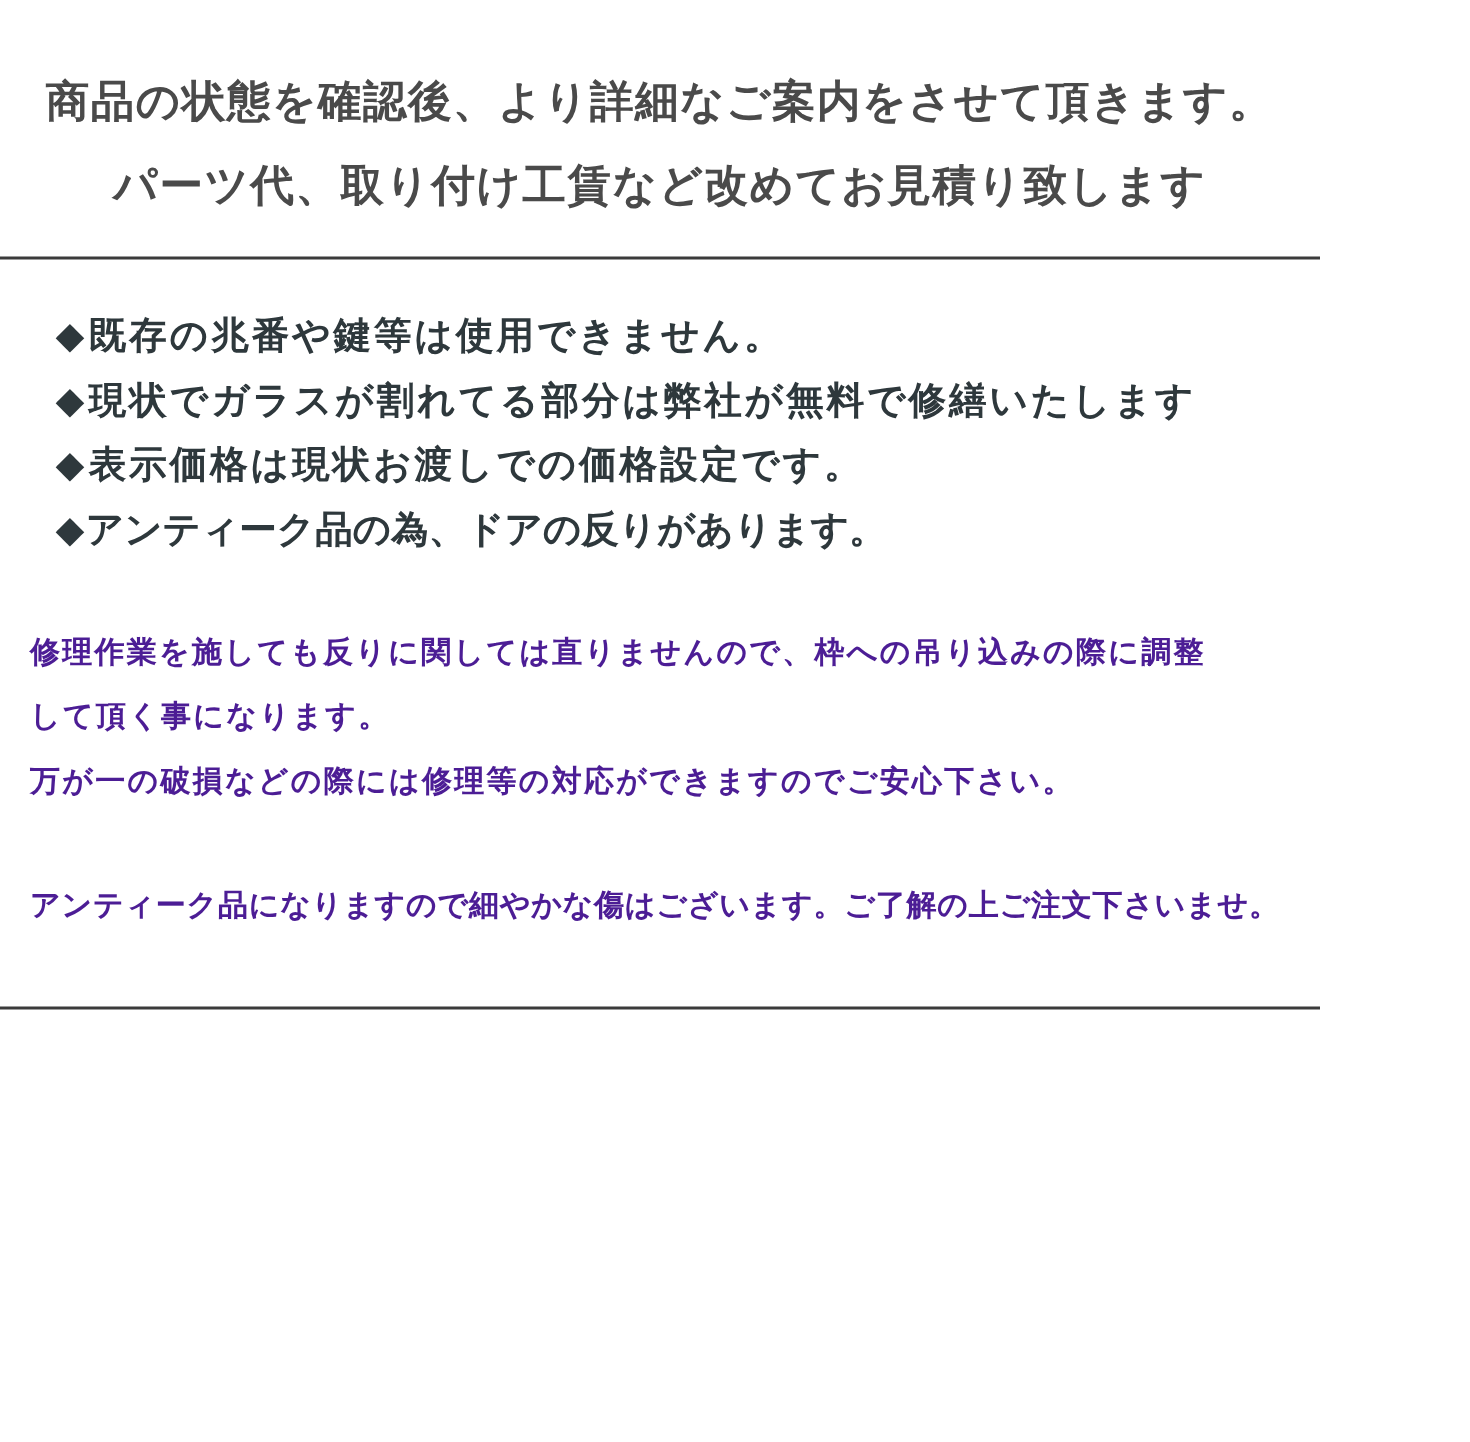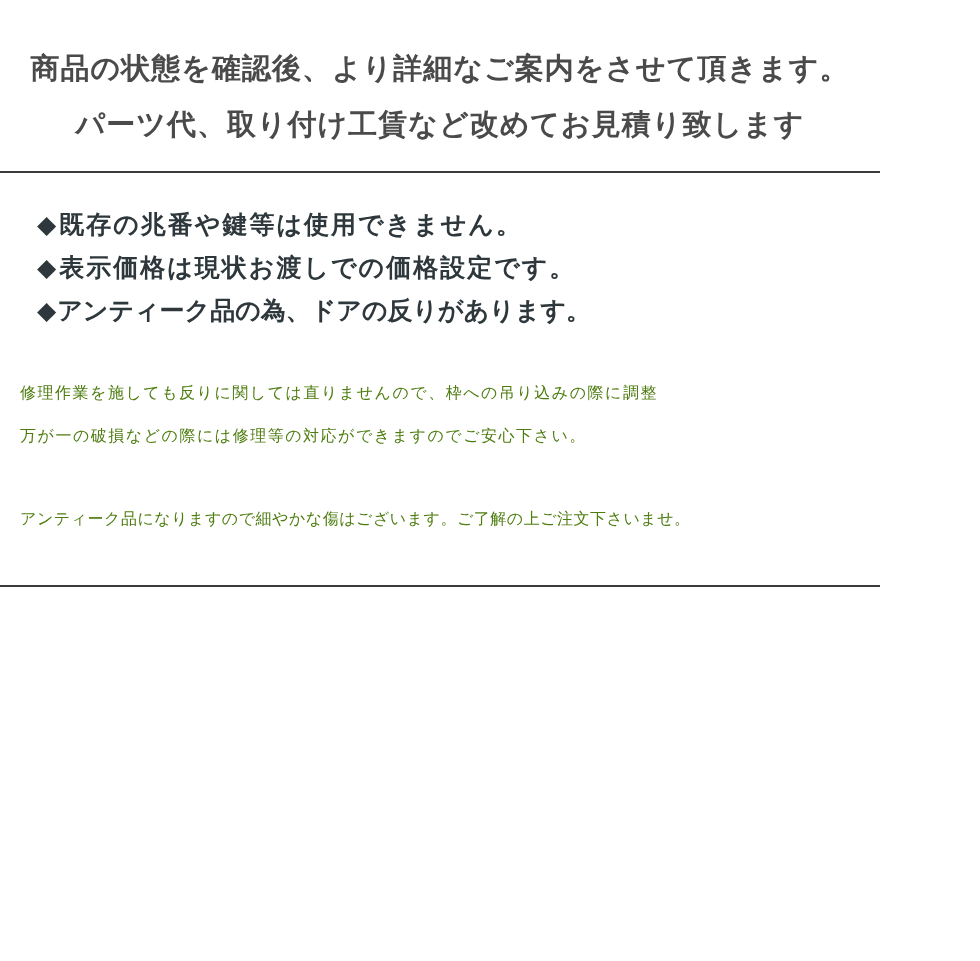--- a/index.html
+++ b/index.html
@@ -82,23 +82,23 @@
   .note-item.tight { letter-spacing: 0px; }
   .diamond {
     color: #2e383c;
     margin-right: 1px;
   }
 
   
   .paragraph {
     padding-left: 20px;
     padding-right: 10px;
-    font-size: 16px;
-    font-weight: 400;
-    color: #4d7c0f;
+    font-size: 20px;
+    font-weight: 700;
+    color: #4c1d95;
     line-height: 43px;
   }
   .para-warp { margin-top: 39px; letter-spacing: 1.5px; }
   .para-scratch { margin-top: 40px; letter-spacing: 0.5px; }
   .para-line { white-space: nowrap; }
 </style>
 </head>
 <body>
 
 <div class="page">
@@ -106,26 +106,28 @@
   <div class="intro">
     <div class="intro-line">商品の状態を確認後、より詳細なご案内をさせて頂きます。</div>
     <div class="intro-line">パーツ代、取り付け工賃など改めてお見積り致します</div>
   </div>
 
 
   <hr class="rule rule-top">
 
   <ul class="notes">
     <li class="note-item"><span class="diamond">◆</span><span>既存の兆番や鍵等は使用できません。</span></li>
+    <li class="note-item"><span class="diamond">◆</span><span>現状でガラスが割れてる部分は弊社が無料で修繕いたします</span></li>
     <li class="note-item"><span class="diamond">◆</span><span>表示価格は現状お渡しでの価格設定です。</span></li>
     <li class="note-item tight"><span class="diamond">◆</span><span>アンティーク品の為、ドアの反りがあります。</span></li>
   </ul>
 
   <div class="paragraph para-warp">
     <div class="para-line">修理作業を施しても反りに関しては直りませんので、枠への吊り込みの際に調整</div>
+    <div class="para-line">して頂く事になります。</div>
     <div class="para-line">万が一の破損などの際には修理等の対応ができますのでご安心下さい。</div>
   </div>
 
   <div class="paragraph para-scratch">
     <div class="para-line">アンティーク品になりますので細やかな傷はございます。ご了解の上ご注文下さいませ。</div>
   </div>
 
   <hr class="rule rule-bottom">
 
 </div>

